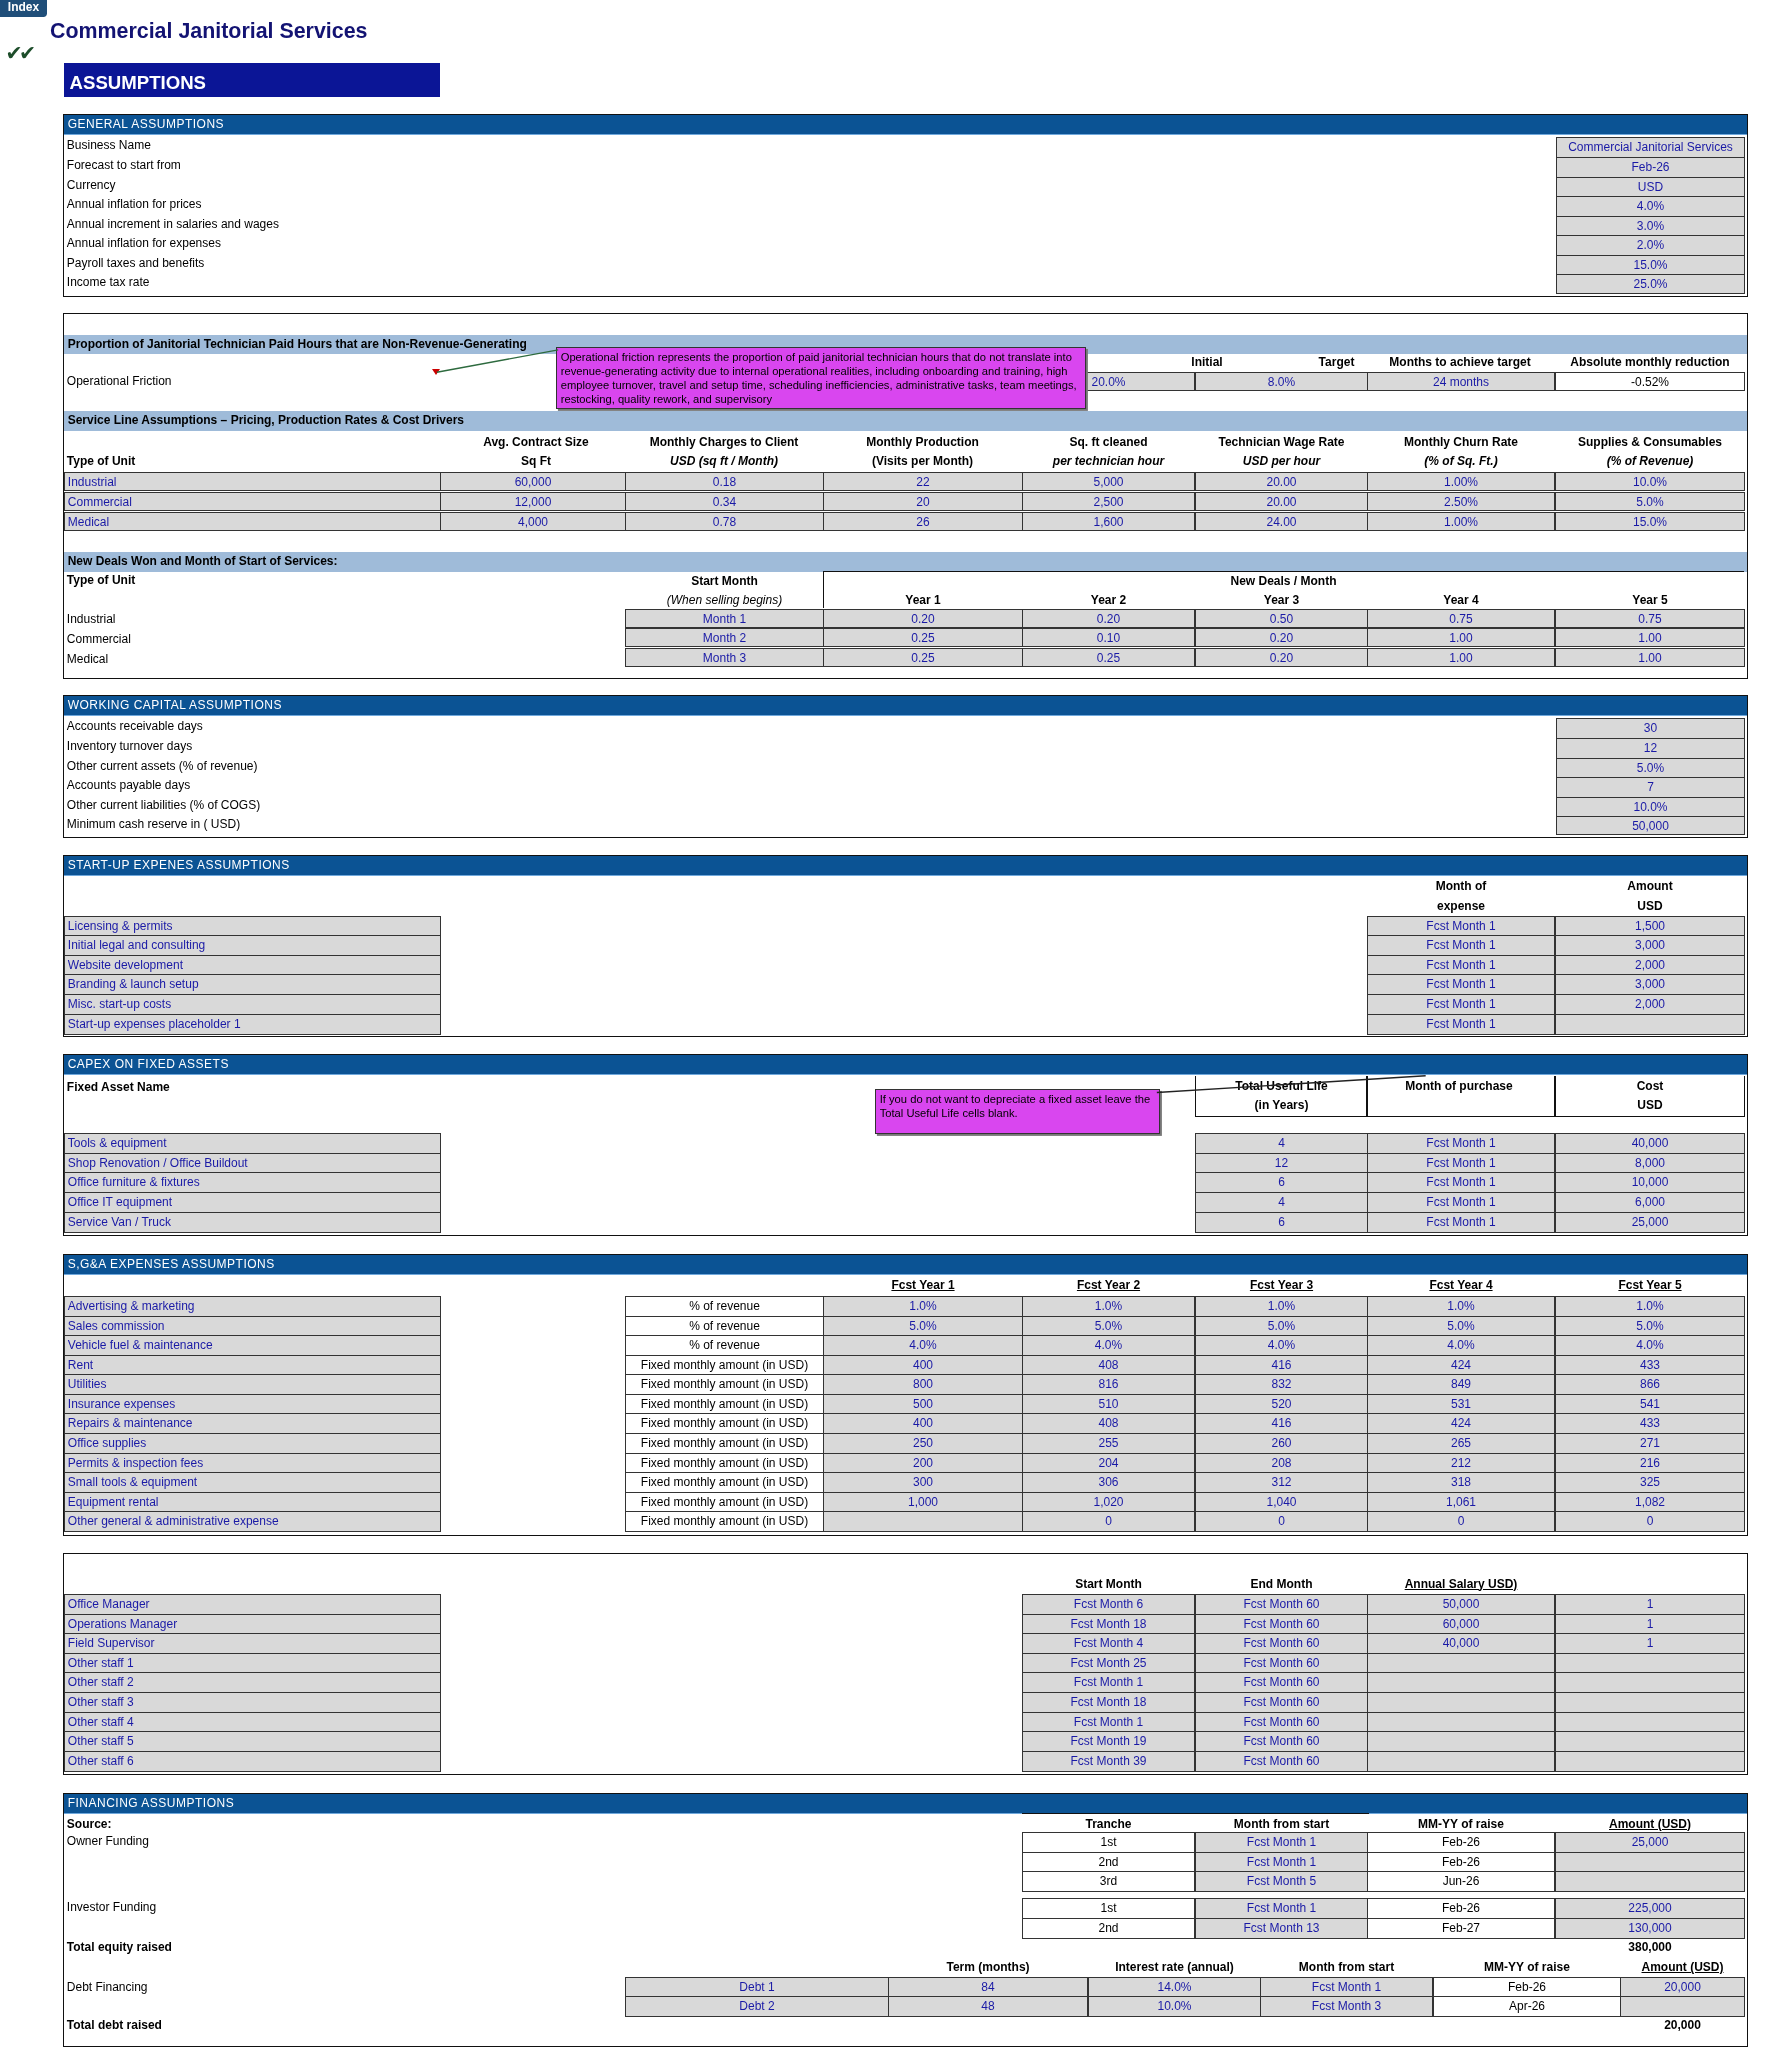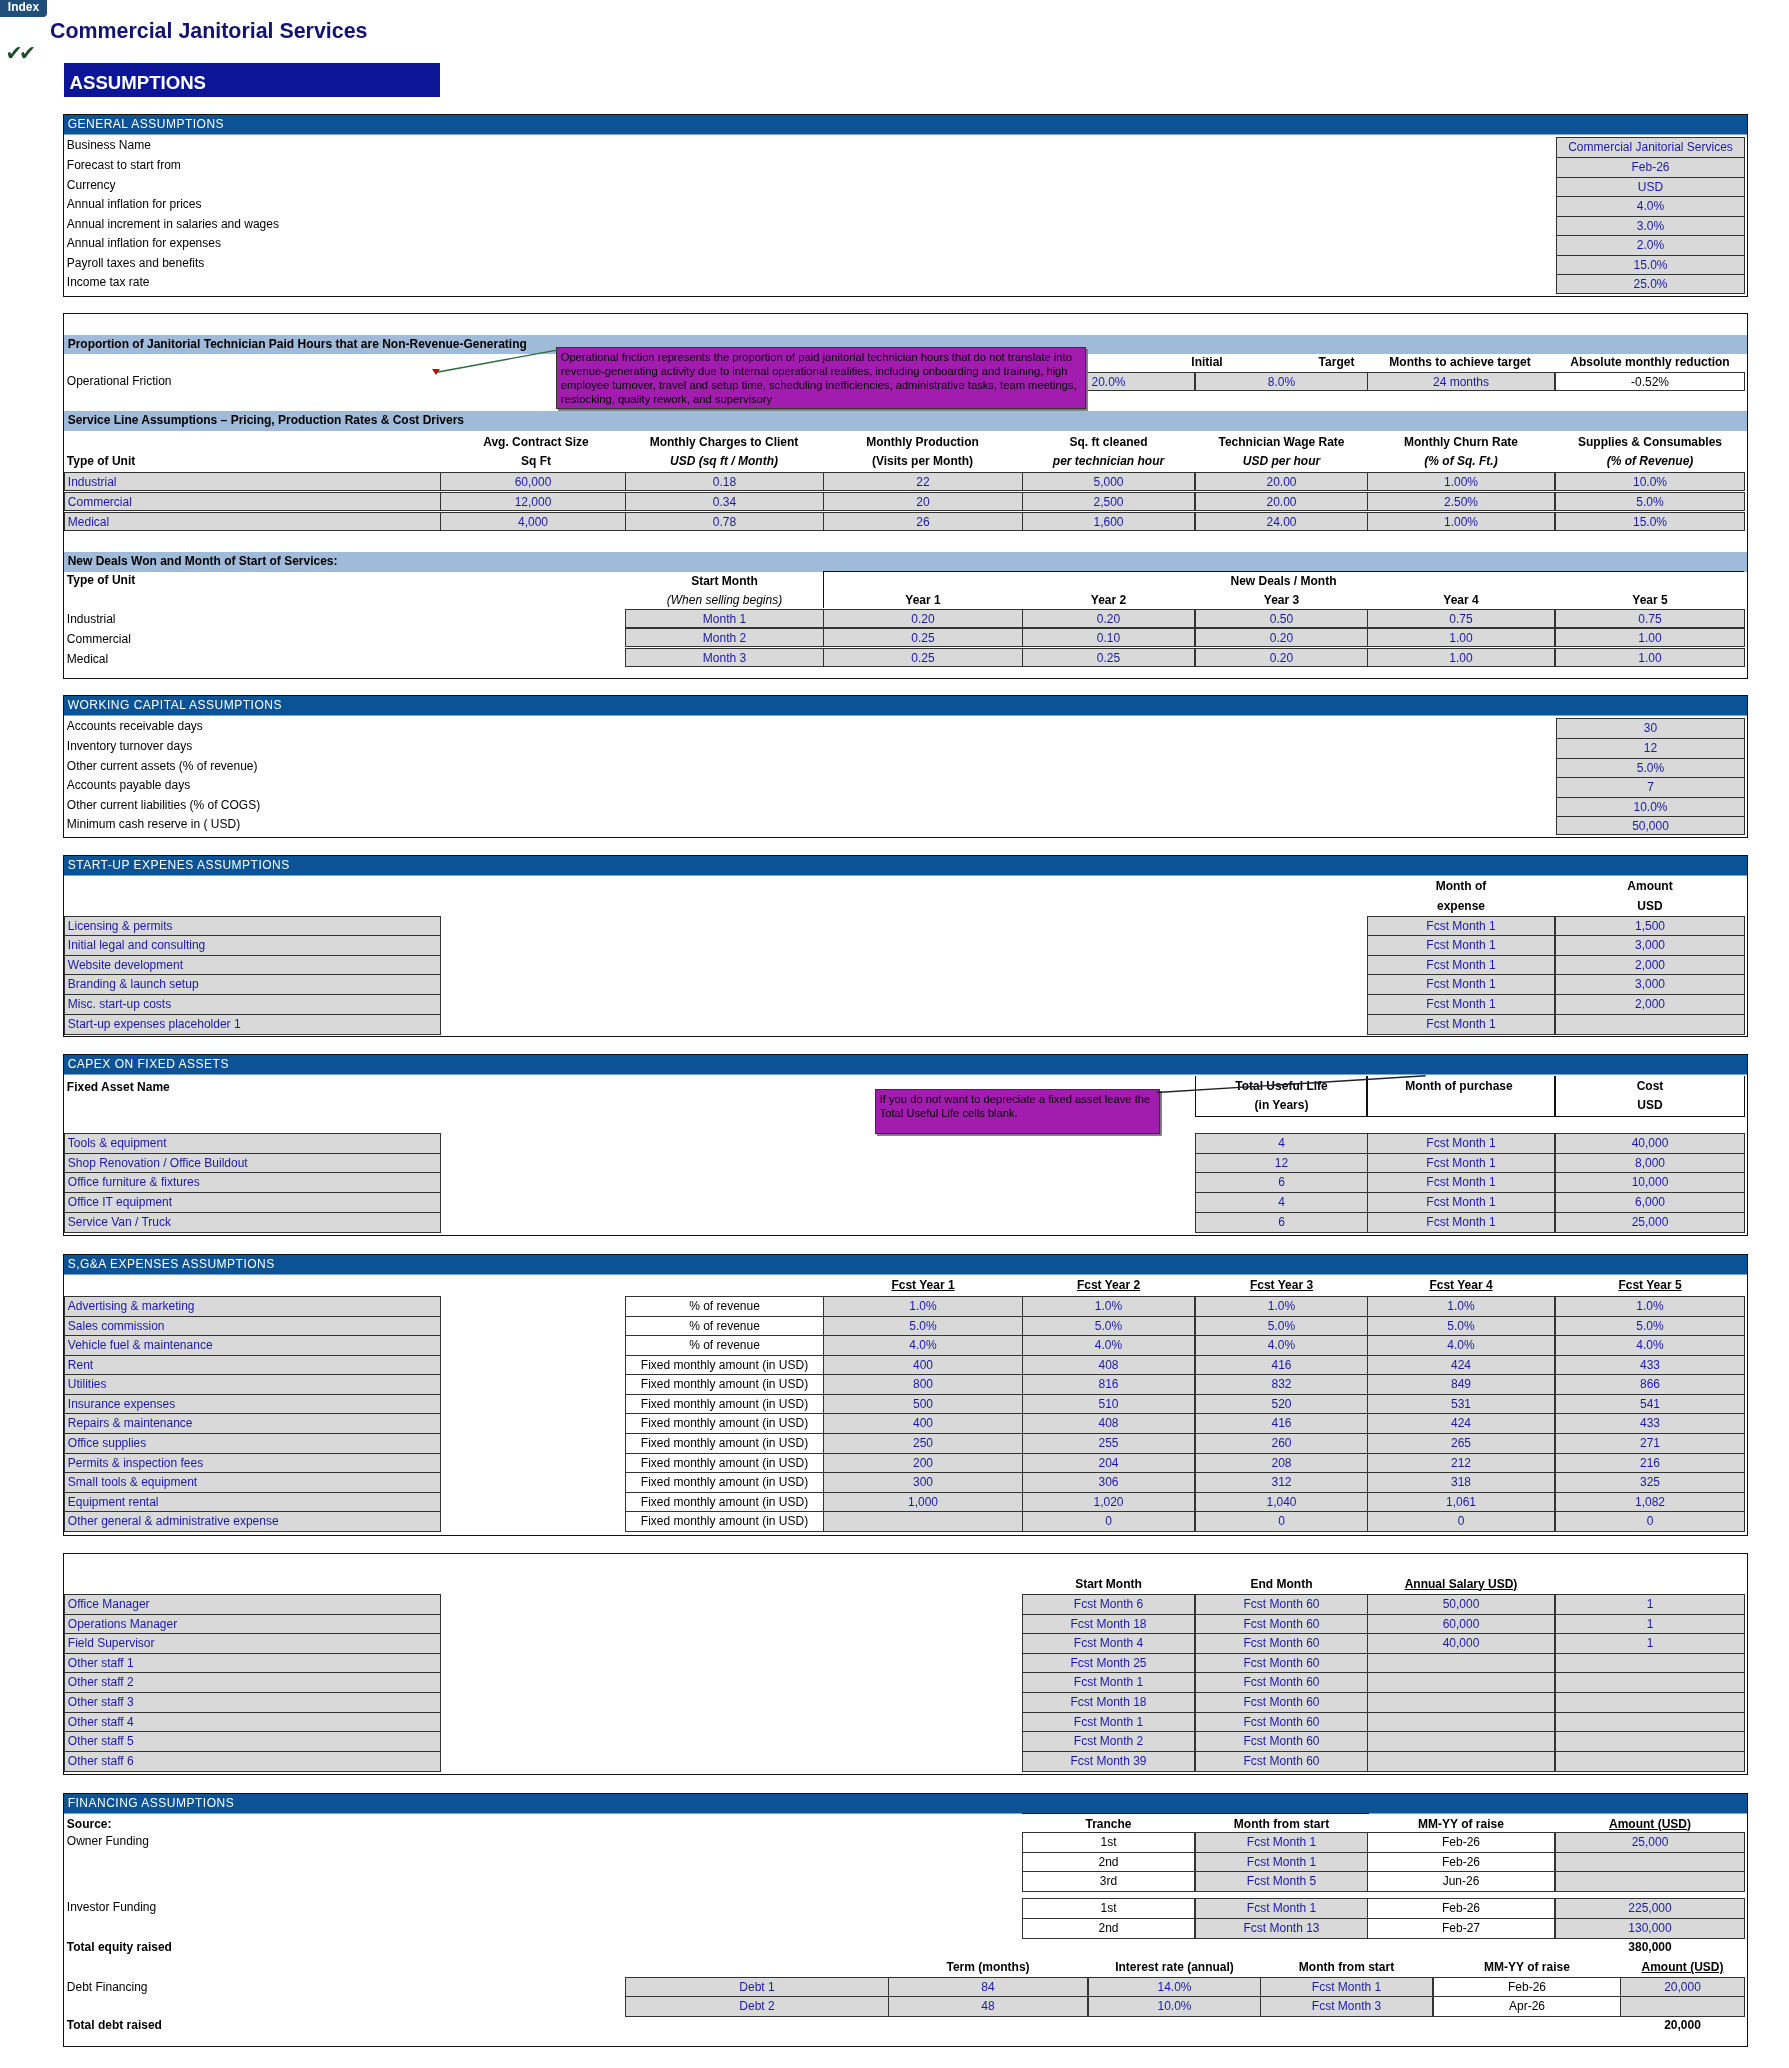--- a/index.html
+++ b/index.html
@@ -13,21 +13,21 @@
   .sec-hdr{height:18.6px;background:#0b5394;color:#fff;font-size:12px;letter-spacing:0.5px;line-height:18.6px;padding-left:3.7px;border-bottom:1.9px solid #6fa8dc;}
   .sub-hdr{position:absolute;left:0;right:0;height:19.6px;background:#9fbbd9;font-weight:bold;font-size:12px;line-height:19.6px;padding-left:3.7px;}
   .lbl{position:absolute;left:2.8px;height:19.6px;line-height:19.6px;font-size:12px;white-space:nowrap;}
   .cell{position:absolute;height:18.6px;line-height:18.6px;text-align:center;font-size:12px;color:#1a1aa6;background:#d9d9d9;border:0.9px solid #333;box-sizing:border-box;white-space:nowrap;overflow:hidden;}
   .cell.w{background:#fff;color:#000;}
   .cell.plain{background:transparent;border:none;}
   .cell.left{text-align:left;padding-left:2.8px;}
   .hdr{position:absolute;text-align:center;font-weight:bold;font-size:12px;line-height:18.6px;white-space:nowrap;}
   .hdr i{font-style:italic;}
   .ul{text-decoration:underline;}
-  .note{position:absolute;background:#a21caf;border:0.9px solid #333;font-size:11.2px;line-height:14px;padding:1.9px 3.7px;box-sizing:border-box;box-shadow:1.9px 1.9px 0 #777;overflow:hidden;}
+  .note{position:absolute;background:#d946ef;border:0.9px solid #333;font-size:11.2px;line-height:14px;padding:1.9px 3.7px;box-sizing:border-box;box-shadow:1.9px 1.9px 0 #777;overflow:hidden;}
   .dark{color:#000;}
   .blk{font-weight:bold;}
 </style>
 </head>
 <body>
 
 <div class="abs index-tab">Index</div>
 <div class="abs app-title">Commercial Janitorial Services</div>
 <div class="abs checks">✔✔</div>
 <div class="abs assump-bar">ASSUMPTIONS</div>
@@ -367,21 +367,21 @@
       <div class="cell" style="left:958px;top:138px;width:173px;height:20.5px">Fcst Month 18</div>
       <div class="cell" style="left:1131px;top:138px;width:173px;height:20.5px">Fcst Month 60</div>
       <div class="cell dark" style="left:1303px;top:138px;width:188px;height:20.5px;color:#1a1aa6"></div>
       <div class="cell" style="left:1491px;top:138px;width:190px;height:20.5px"></div>
       <div class="cell left" style="left:0;top:158px;width:377px;height:20.5px">Other staff 4</div>
       <div class="cell" style="left:958px;top:158px;width:173px;height:20.5px">Fcst Month 1</div>
       <div class="cell" style="left:1131px;top:158px;width:173px;height:20.5px">Fcst Month 60</div>
       <div class="cell dark" style="left:1303px;top:158px;width:188px;height:20.5px;color:#1a1aa6"></div>
       <div class="cell" style="left:1491px;top:158px;width:190px;height:20.5px"></div>
       <div class="cell left" style="left:0;top:177px;width:377px;height:20.5px">Other staff 5</div>
-      <div class="cell" style="left:958px;top:177px;width:173px;height:20.5px">Fcst Month 2</div>
+      <div class="cell" style="left:958px;top:177px;width:173px;height:20.5px">Fcst Month 19</div>
       <div class="cell" style="left:1131px;top:177px;width:173px;height:20.5px">Fcst Month 60</div>
       <div class="cell dark" style="left:1303px;top:177px;width:188px;height:20.5px;color:#1a1aa6"></div>
       <div class="cell" style="left:1491px;top:177px;width:190px;height:20.5px"></div>
       <div class="cell left" style="left:0;top:197px;width:377px;height:20.5px">Other staff 6</div>
       <div class="cell" style="left:958px;top:197px;width:173px;height:20.5px">Fcst Month 39</div>
       <div class="cell" style="left:1131px;top:197px;width:173px;height:20.5px">Fcst Month 60</div>
       <div class="cell dark" style="left:1303px;top:197px;width:188px;height:20.5px;color:#1a1aa6"></div>
       <div class="cell" style="left:1491px;top:197px;width:190px;height:20.5px"></div>
     </div>
 </div>

